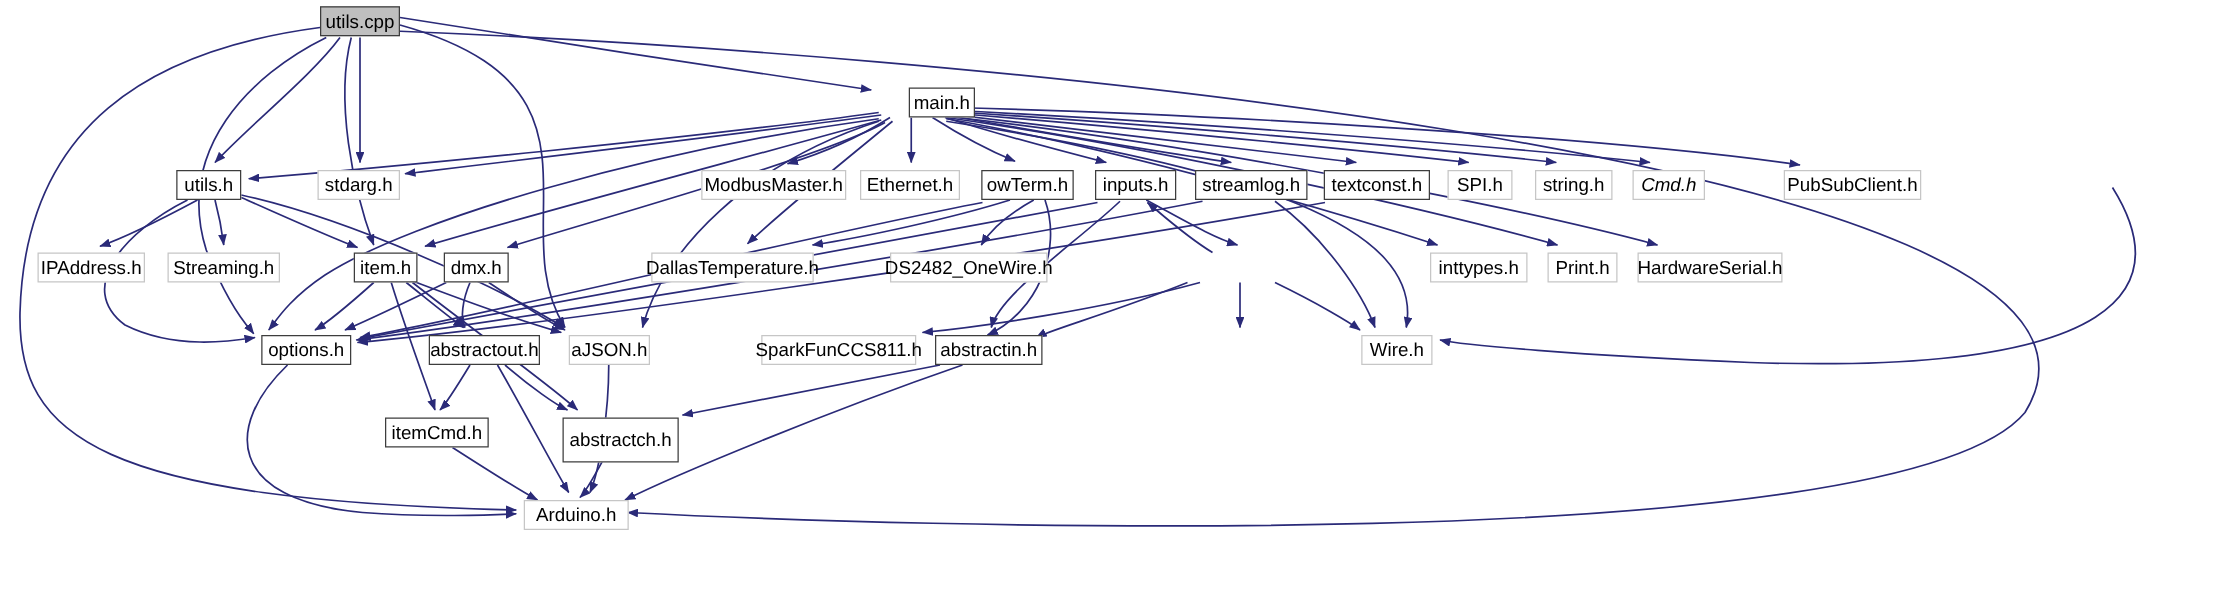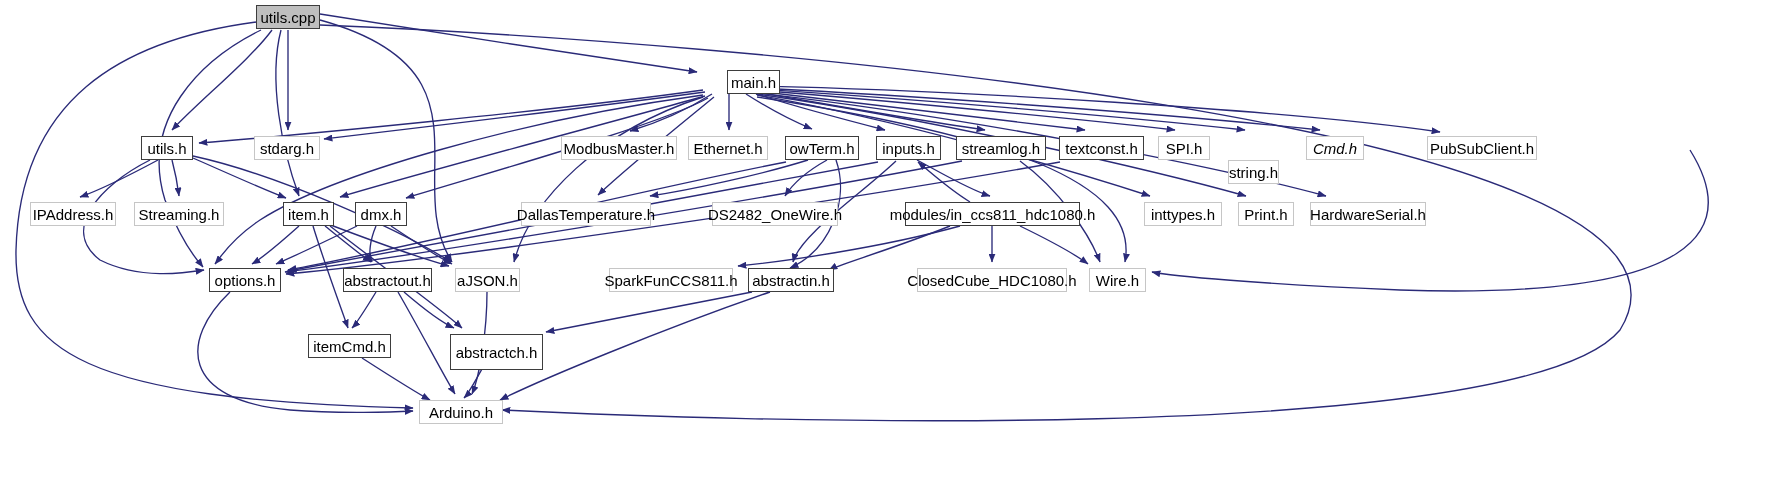--- a/index.html
+++ b/index.html
@@ -155,21 +155,21 @@
     </div>
   <div class="node loc" style="left:956px;top:136px;width:90px;height:24px;">
       <span>streamlog.h</span>
     </div>
   <div class="node loc" style="left:1059px;top:136px;width:85px;height:24px;">
       <span>textconst.h</span>
     </div>
   <div class="node ext" style="left:1158px;top:136px;width:52px;height:24px;">
       <span>SPI.h</span>
     </div>
-  <div class="node ext" style="left:1228px;top:136px;width:51px;height:24px;margin-top:24px;">
+  <div class="node ext" style="left:1228px;top:136px;width:62px;height:24px;">
       <span>string.h</span>
     </div>
   <div class="node ext" style="left:1306px;top:136px;width:58px;height:24px;font-style:italic;">
       <span>Cmd.h</span>
     </div>
   <div class="node ext" style="left:1427px;top:136px;width:110px;height:24px;">
       <span>PubSubClient.h</span>
     </div>
   <div class="node ext" style="left:30px;top:202px;width:86px;height:24px;">
       <span>IPAddress.h</span>
@@ -182,23 +182,20 @@
     </div>
   <div class="node loc" style="left:355px;top:202px;width:52px;height:24px;">
       <span>dmx.h</span>
     </div>
   <div class="node ext" style="left:521px;top:202px;width:130px;height:24px;">
       <span>DallasTemperature.h</span>
     </div>
   <div class="node ext" style="left:712px;top:202px;width:126px;height:24px;">
       <span>DS2482_OneWire.h</span>
     </div>
-  <div class="node loc" style="left:905px;top:202px;width:175px;height:24px;">
-      <span>modules/in_ccs811_hdc1080.h</span>
-    </div>
   <div class="node ext" style="left:1144px;top:202px;width:78px;height:24px;">
       <span>inttypes.h</span>
     </div>
   <div class="node ext" style="left:1238px;top:202px;width:56px;height:24px;">
       <span>Print.h</span>
     </div>
   <div class="node ext" style="left:1310px;top:202px;width:116px;height:24px;">
       <span>HardwareSerial.h</span>
     </div>
   <div class="node loc" style="left:209px;top:268px;width:72px;height:24px;">
@@ -209,23 +206,20 @@
     </div>
   <div class="node ext" style="left:455px;top:268px;width:65px;height:24px;">
       <span>aJSON.h</span>
     </div>
   <div class="node ext" style="left:609px;top:268px;width:124px;height:24px;">
       <span>SparkFunCCS811.h</span>
     </div>
   <div class="node loc" style="left:748px;top:268px;width:86px;height:24px;">
       <span>abstractin.h</span>
     </div>
-  <div class="node ext" style="left:917px;top:268px;width:150px;height:24px;">
-      <span>ClosedCube_HDC1080.h</span>
-    </div>
   <div class="node ext" style="left:1089px;top:268px;width:57px;height:24px;">
       <span>Wire.h</span>
     </div>
   <div class="node loc" style="left:308px;top:334px;width:83px;height:24px;">
       <span>itemCmd.h</span>
     </div>
   <div class="node loc" style="left:450px;top:334px;width:93px;height:36px;">
       <span>abstractch.h</span>
     </div>
   <div class="node ext" style="left:419px;top:400px;width:84px;height:24px;">

